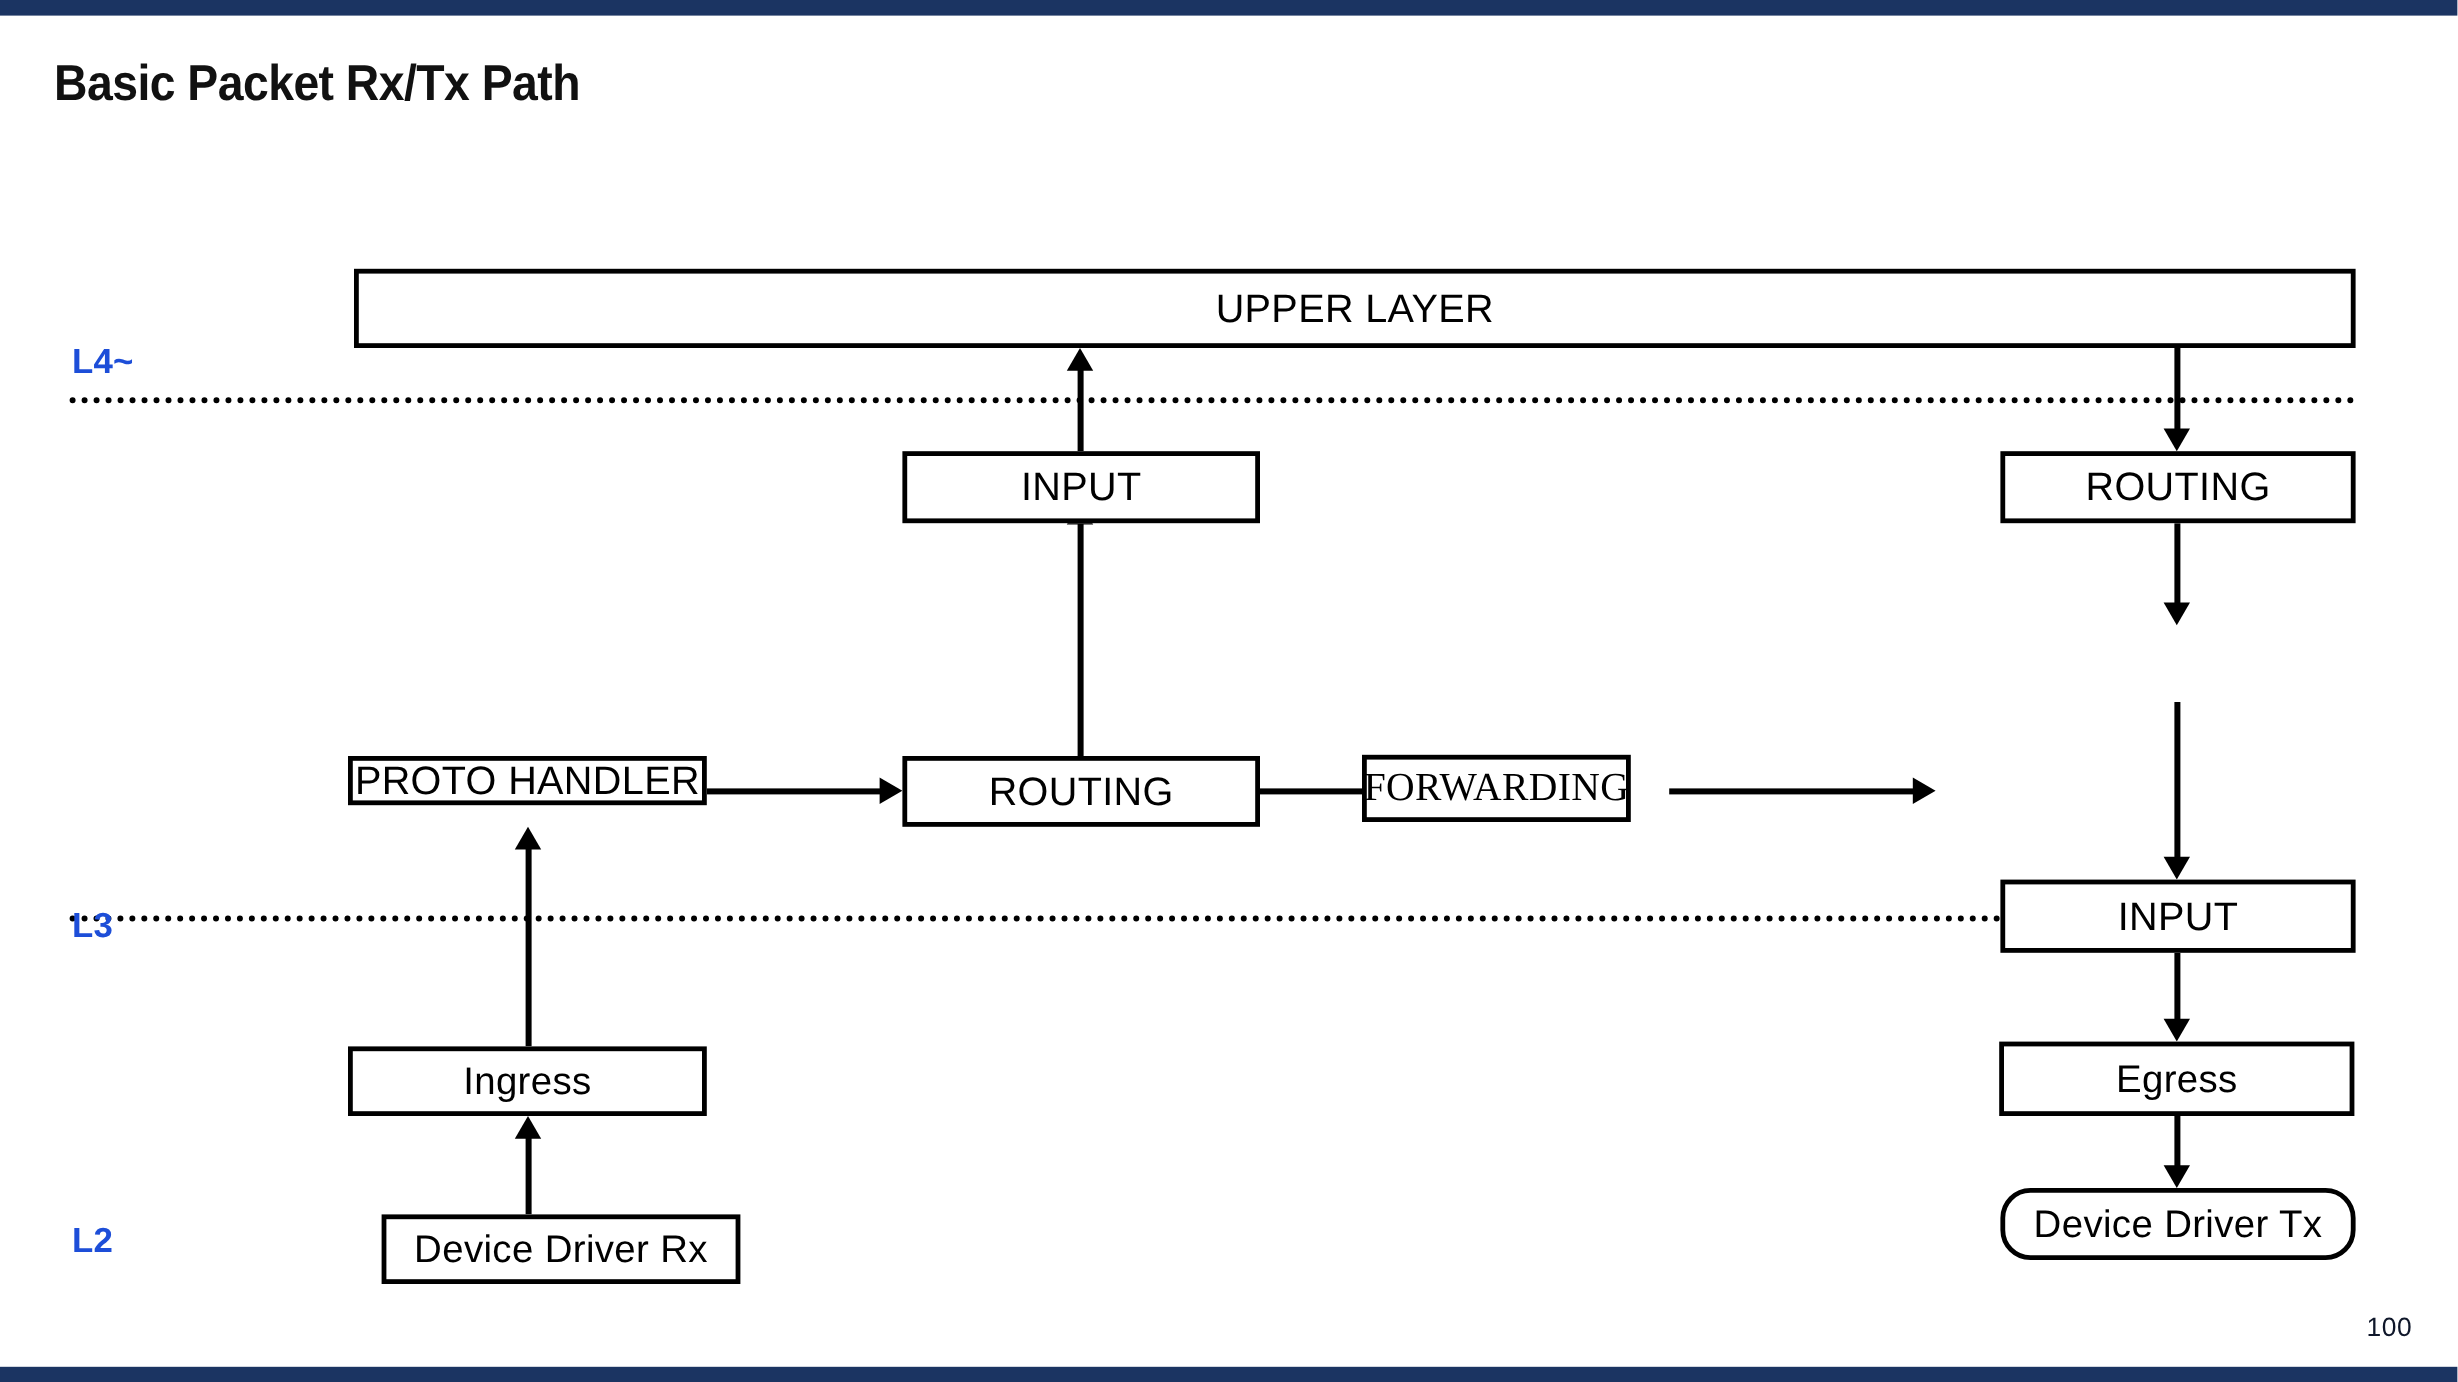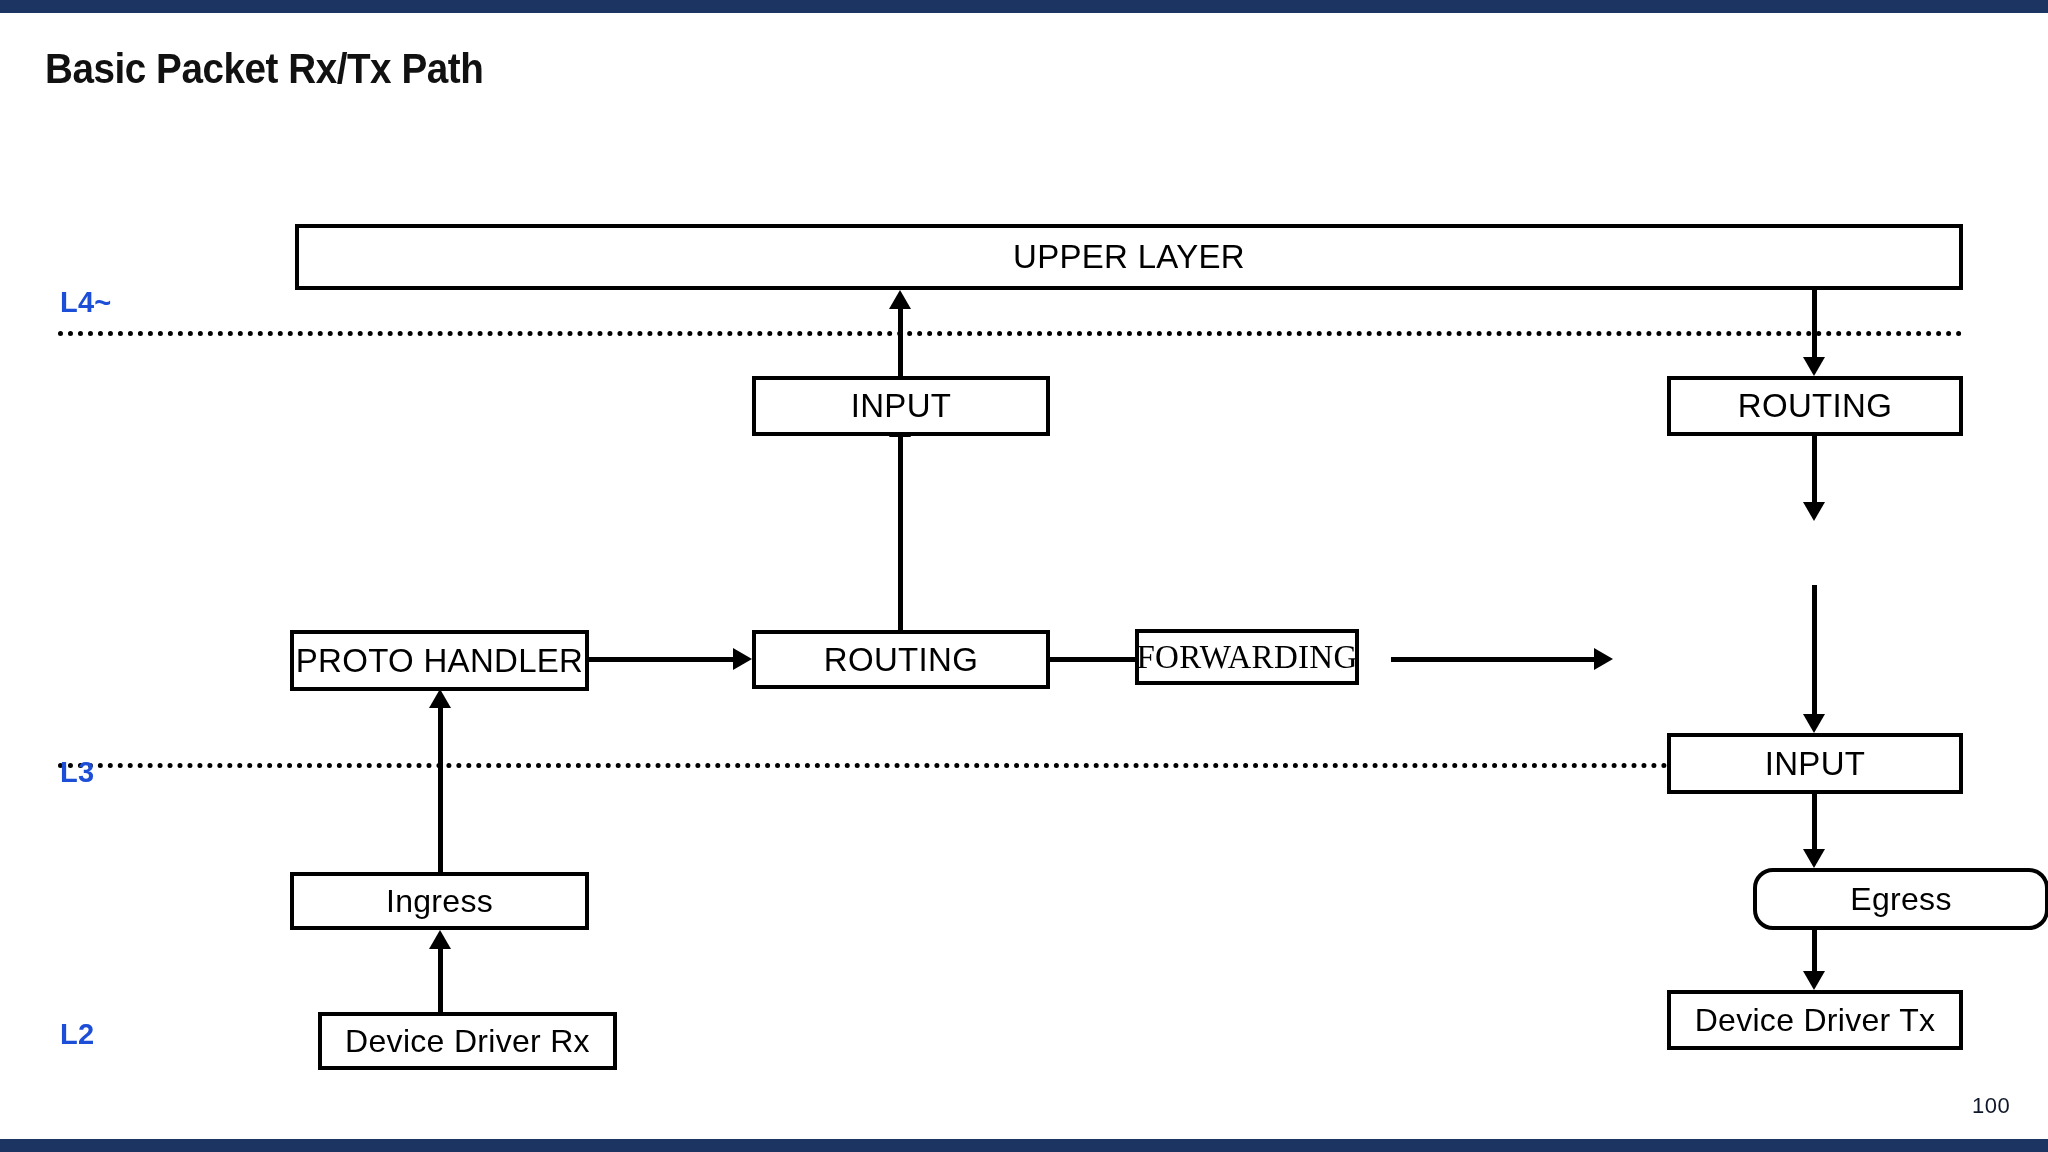--- a/index.html
+++ b/index.html
@@ -138,35 +138,35 @@
   <div class="layer-divider" style="left:58px; top:331px; width:1905px;"></div>
   <div class="layer-divider" style="left:58px; top:763px; width:1610px;"></div>
 
   <div class="node" style="left:295px; top:224px; width:1668px; height:66px;">UPPER LAYER</div>
 
   <div class="node" style="left:752px; top:376px; width:298px; height:60px;">INPUT</div>
 
   <div class="node" style="left:1667px; top:376px; width:296px; height:60px;">ROUTING</div>
 
 
-  <div class="node" style="left:290px; top:630px; width:299px; height:61px;">PROTO HANDLER</div>
+  <div class="node" style="left:290px; top:630px; width:299px; height:41px;">PROTO HANDLER</div>
 
   <div class="node" style="left:752px; top:630px; width:298px; height:59px;">ROUTING</div>
 
   <div class="node" style="left:1135px; top:629px; width:224px; height:56px;font-family:Liberation Serif, serif;">FORWARDING</div>
 
   <div class="node" style="left:1667px; top:733px; width:296px; height:61px;">INPUT</div>
 
   <div class="node small" style="left:290px; top:872px; width:299px; height:58px;">Ingress</div>
 
-  <div class="node small" style="left:1753px; top:868px; width:296px; height:62px;border-radius:20px;">Egress</div>
+  <div class="node small" style="left:1666px; top:868px; width:296px; height:62px;">Egress</div>
 
   <div class="node small" style="left:290px; top:1012px; width:299px; height:58px;margin-left:28px;">Device Driver Rx</div>
 
-  <div class="node small" style="left:1667px; top:990px; width:296px; height:60px;">Device Driver Tx</div>
+  <div class="node small" style="left:1667px; top:990px; width:296px; height:60px;border-radius:25px;">Device Driver Tx</div>
 
   <div class="edge v" style="left:438px; top:948px; height:64px;"></div>
   <div class="arrowhead up" style="left:429px; top:930px;"></div>
 
   <div class="edge v" style="left:438px; top:707px; height:165px;"></div>
   <div class="arrowhead up" style="left:429px; top:689px;"></div>
 
   <div class="edge h" style="left:589px; top:657px; width:146px;"></div>
   <div class="arrowhead right" style="left:733px; top:648px;"></div>
 

